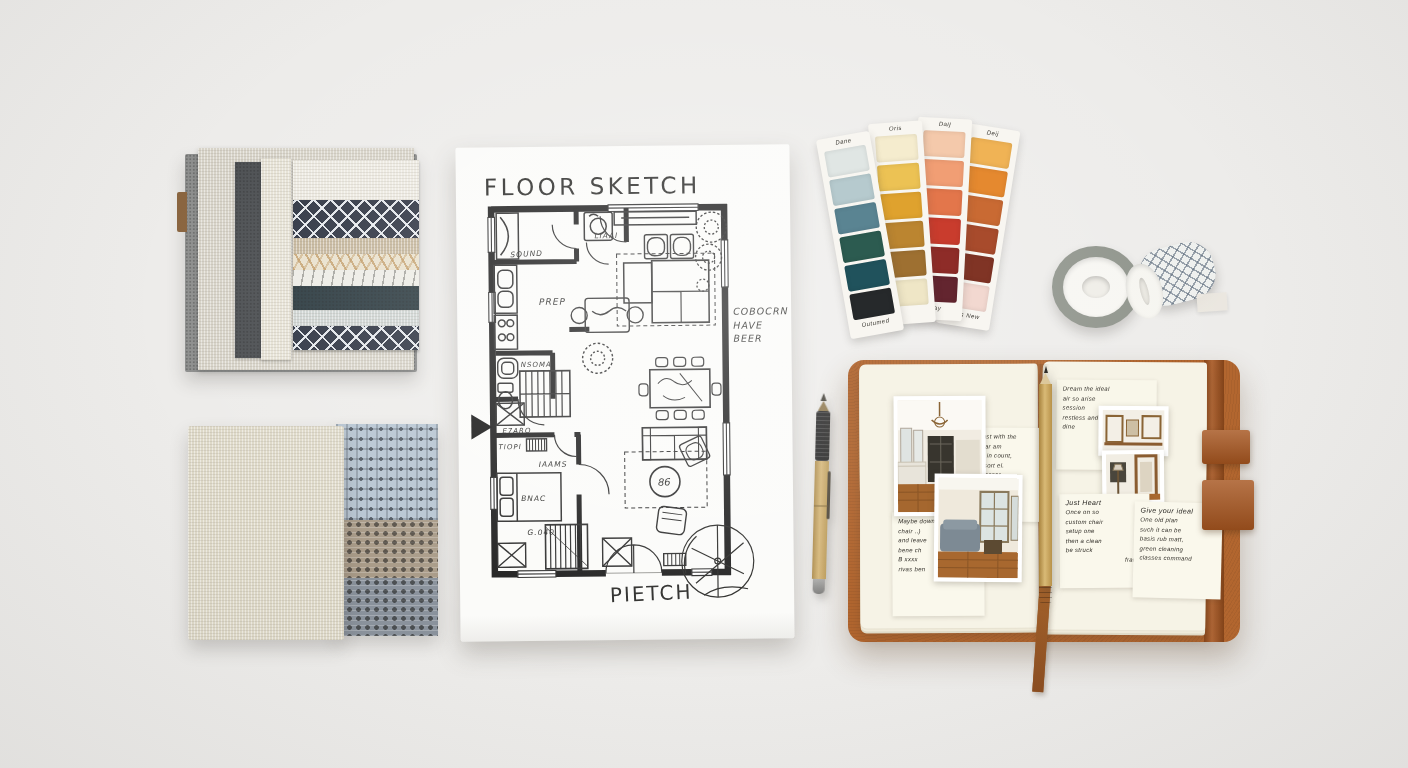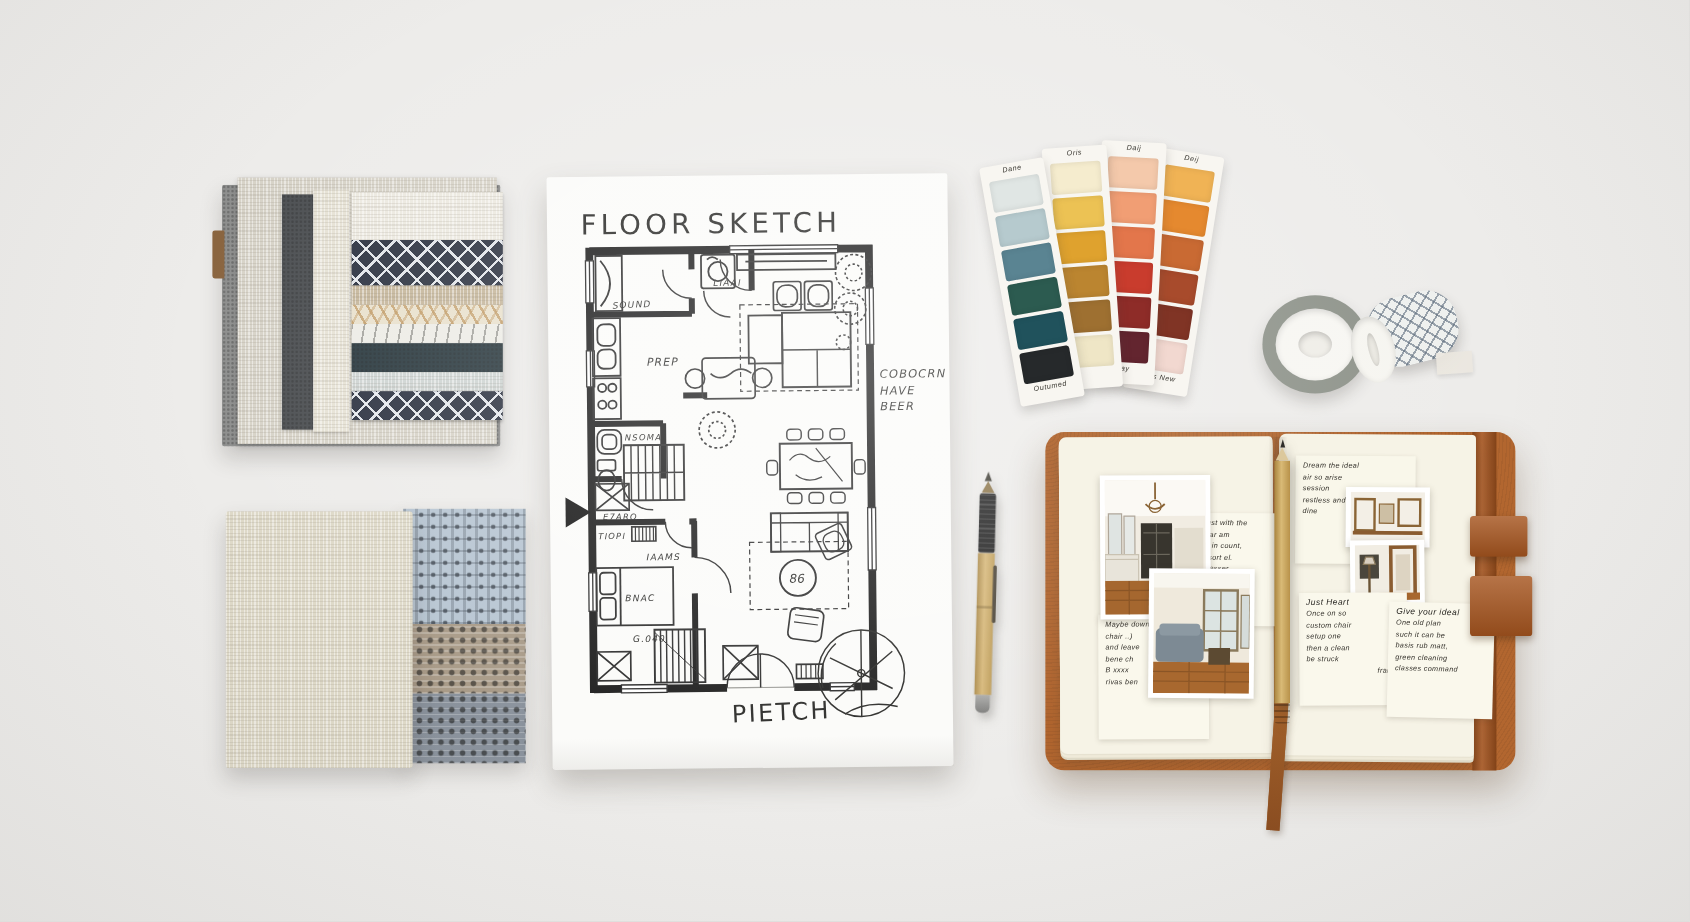--- a/index.html
+++ b/index.html
@@ -104,21 +104,21 @@
 
   .pencil2{position:absolute;left:192px;top:14px;width:15px;height:252px;z-index:6;display:flex;flex-direction:column;align-items:center;
         filter:drop-shadow(3px 4px 4px rgba(60,56,50,0.30));}
   .p2lead{width:0;height:0;border-left:2.5px solid transparent;border-right:2.5px solid transparent;border-bottom:7px solid #2f2d2a;}
   .p2cone{width:11px;height:11px;background:#dcc89c;clip-path:polygon(50% 0,100% 100%,0 100%);}
   .p2body{width:13px;height:202px;background:linear-gradient(90deg,#a9843f,#d9ba76 45%,#b8924a);}
   .p2ferrule{width:13px;height:17px;background:linear-gradient(#b5b5b3,#818180);
         background-image:repeating-linear-gradient(0deg, rgba(0,0,0,0.25) 0 1.5px, transparent 1.5px 5px);border-radius:0 0 3px 3px;}
 
   
-  .notebook{left:869px;top:352px;width:410px;height:310px;}
+  .notebook{left:846px;top:352px;width:410px;height:310px;}
   .cover{left:2px;top:8px;width:392px;height:282px;border-radius:16px;z-index:1;
          box-shadow:0 16px 30px rgba(90,60,30,0.30);}
   .vstrap{left:358px;top:8px;width:20px;height:282px;z-index:2;
          background:linear-gradient(90deg, rgba(0,0,0,0.18), rgba(255,255,255,0.10) 40%, rgba(0,0,0,0.22));}
   .loop{z-index:3;border-radius:3px;box-shadow:0 3px 6px rgba(70,40,15,0.35);
         background-image:linear-gradient(180deg, rgba(255,255,255,0.18), rgba(0,0,0,0.12));}
   .page{z-index:2;border-radius:6px 3px 3px 6px;
         box-shadow:0 1px 0 #e7e2d1, 0 3px 0 #efead9, 0 5px 0 #dfdac7, 0 9px 12px rgba(70,60,45,0.25);}
   .gutter{left:188px;top:12px;width:16px;height:264px;z-index:4;
         background:linear-gradient(90deg, rgba(80,60,40,0) , rgba(80,60,40,0.20) 50%, rgba(80,60,40,0));}

